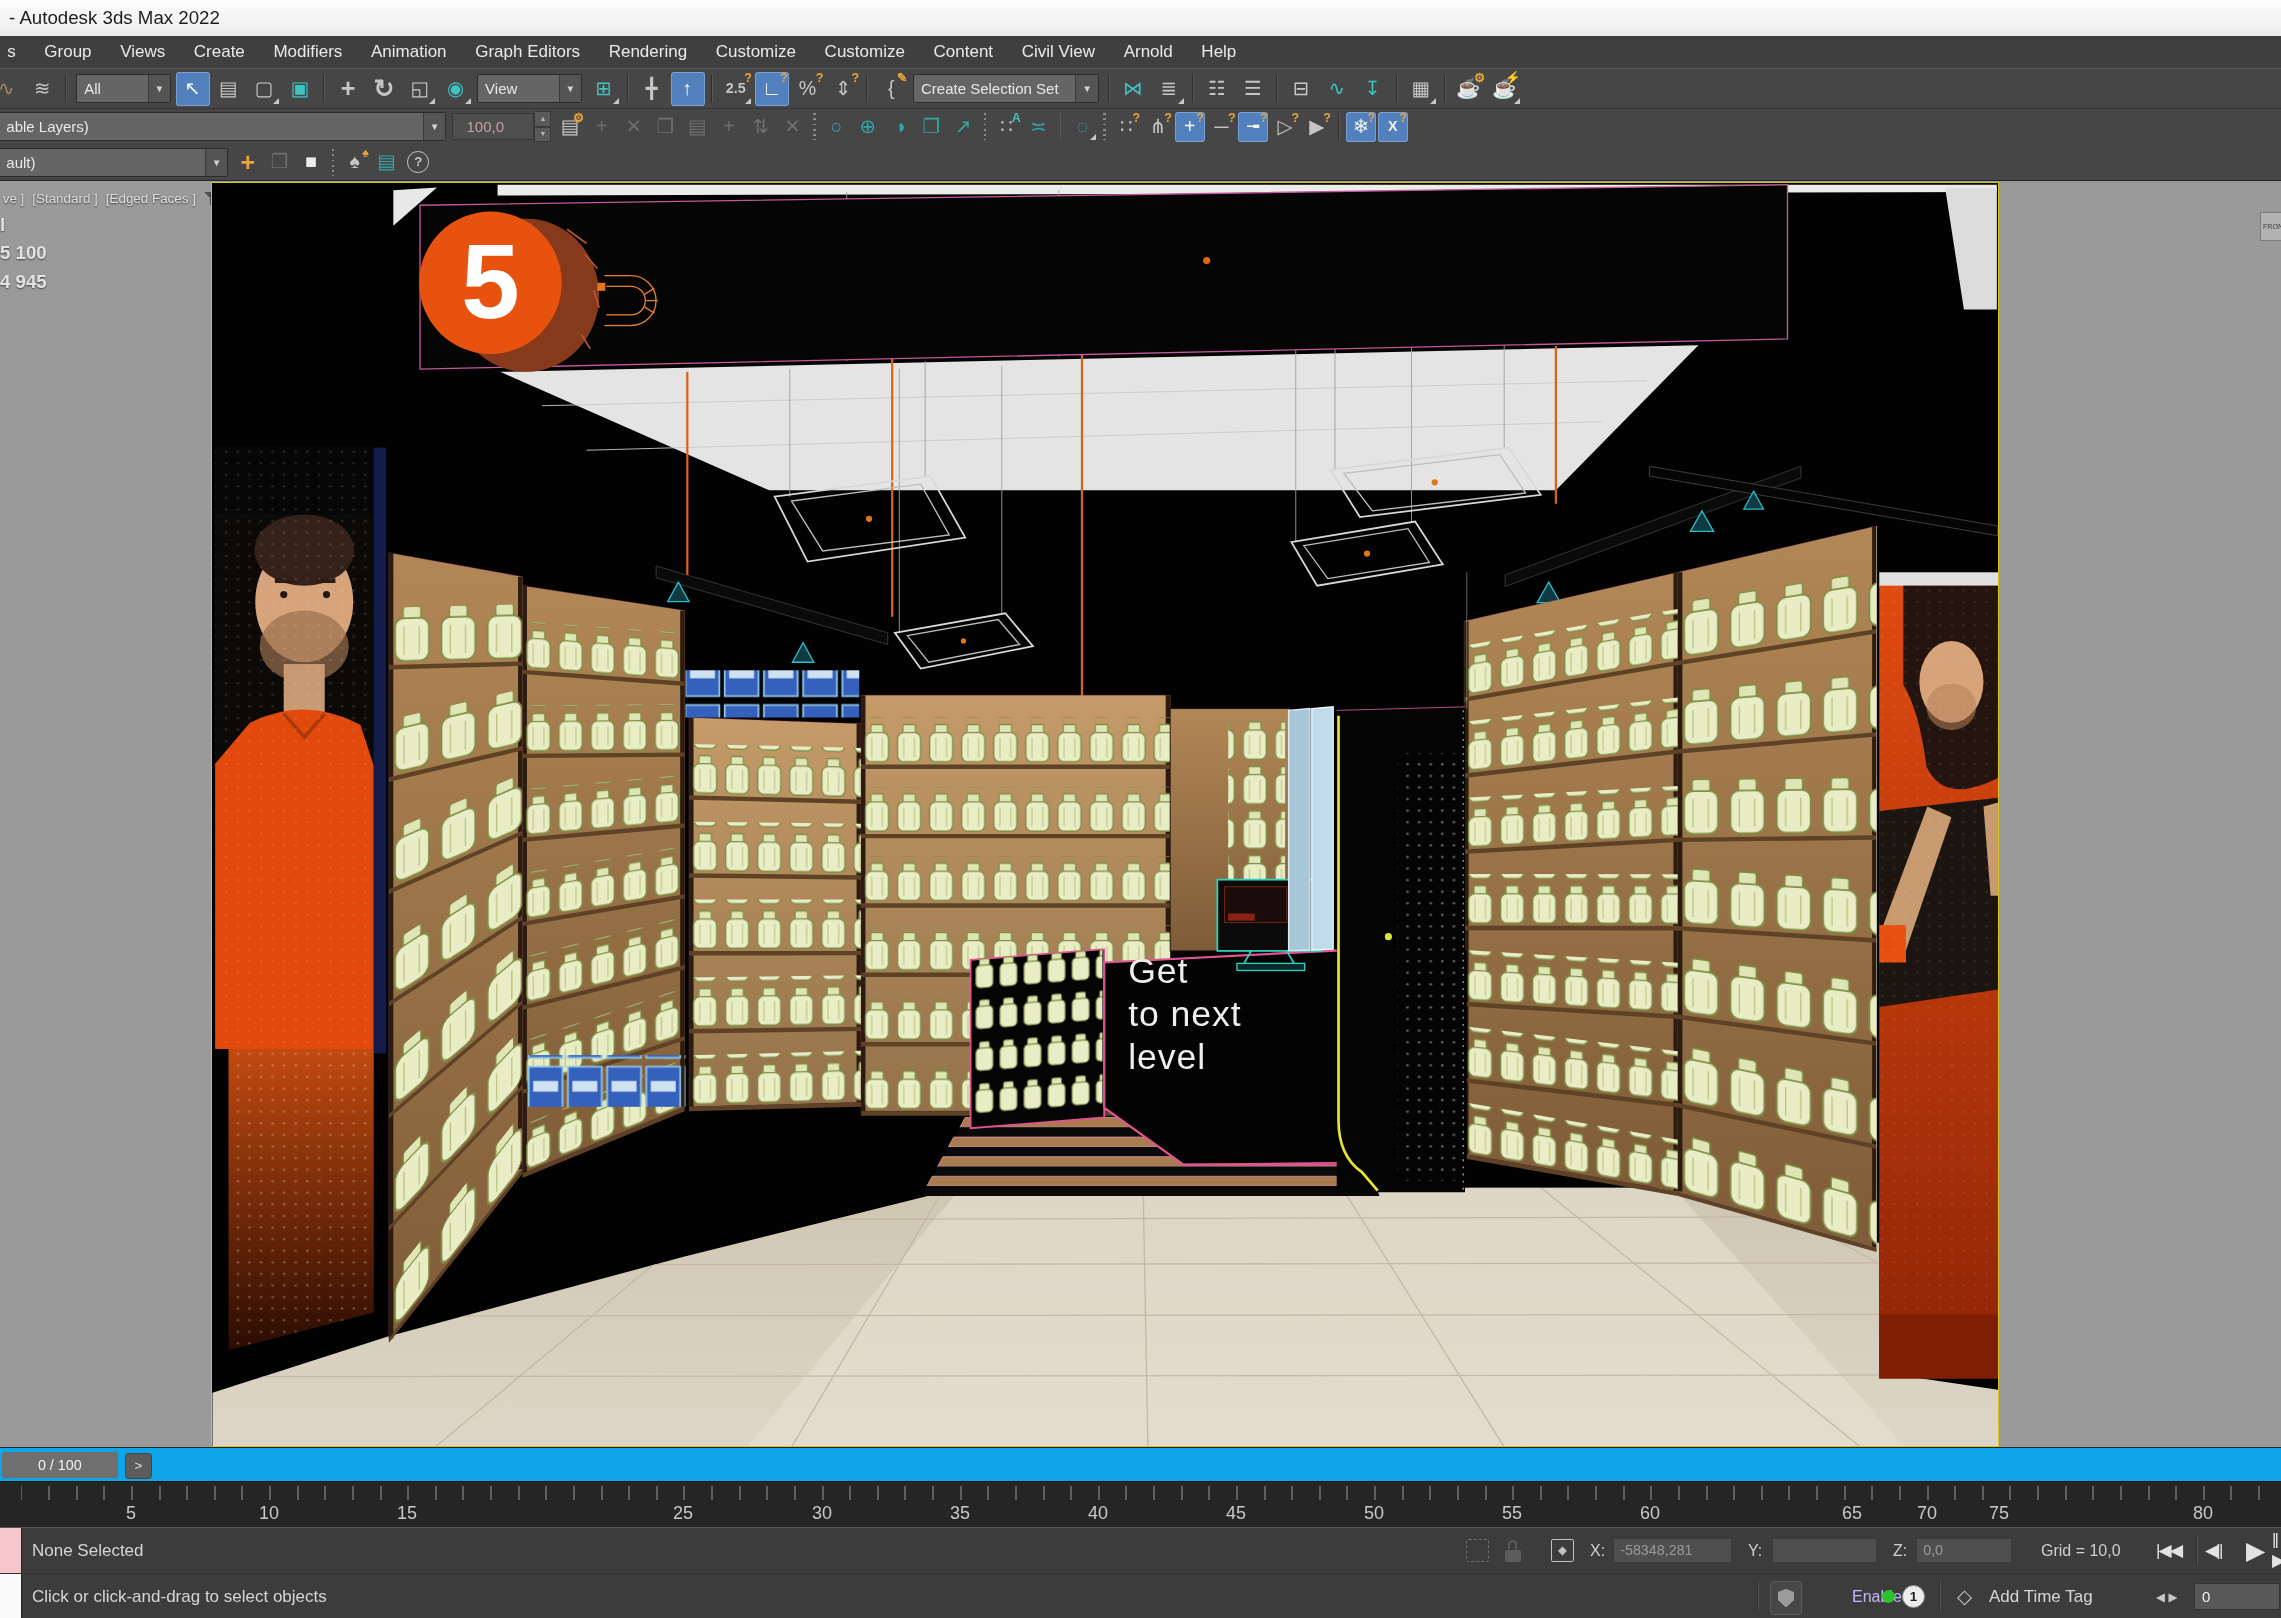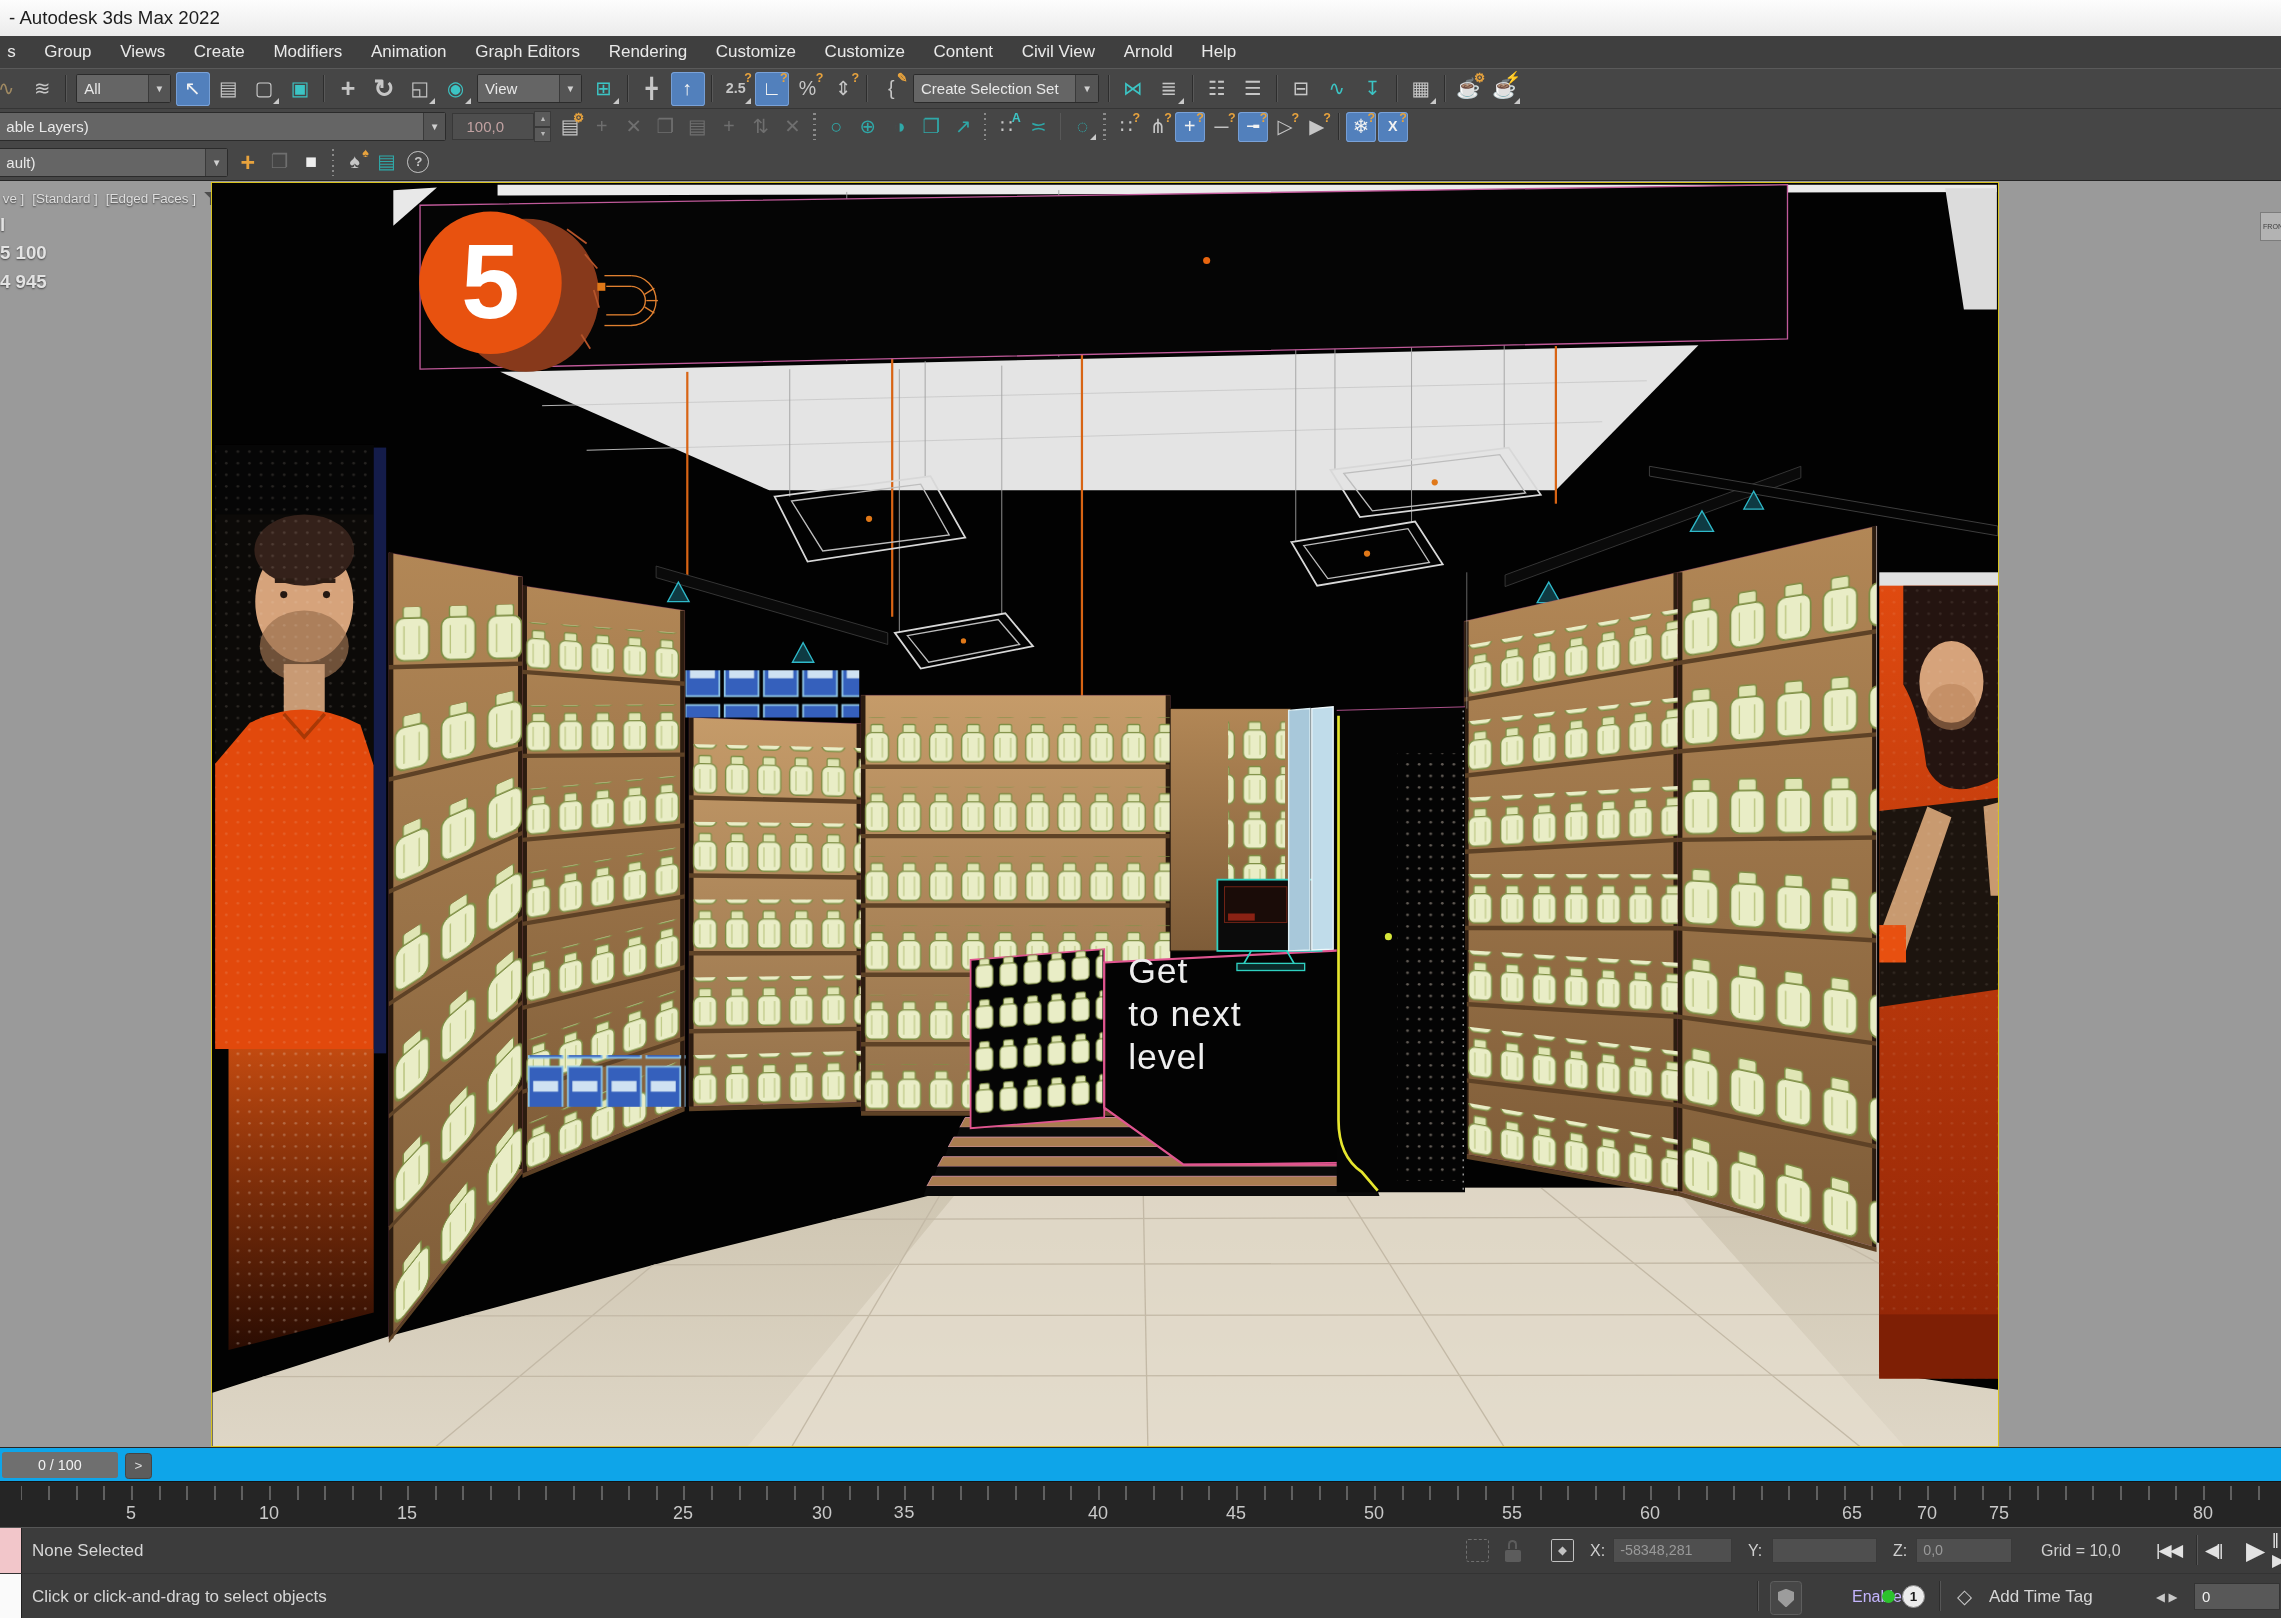--- a/index.html
+++ b/index.html
@@ -785,21 +785,21 @@
     <div class="tick" style="left: 739px;"></div>
     <div class="tick" style="left: 766px;"></div>
     <div class="tick" style="left: 794px;"></div>
     <div class="tick" style="left: 822px;"></div>
     <div class="num" style="left: 822px;">30</div>
     <div class="tick" style="left: 849px;"></div>
     <div class="tick" style="left: 877px;"></div>
     <div class="tick" style="left: 904px;"></div>
     <div class="tick" style="left: 932px;"></div>
     <div class="tick" style="left: 960px;"></div>
-    <div class="num" style="left: 904px; font-family: Liberation Mono, monospace;">35</div>
+    <div class="num" style="left: 960px;">35</div>
     <div class="tick" style="left: 987px;"></div>
     <div class="tick" style="left: 1015px;"></div>
     <div class="tick" style="left: 1043px;"></div>
     <div class="tick" style="left: 1070px;"></div>
     <div class="tick" style="left: 1098px;"></div>
     <div class="num" style="left: 1098px;">40</div>
     <div class="tick" style="left: 1125px;"></div>
     <div class="tick" style="left: 1153px;"></div>
     <div class="tick" style="left: 1181px;"></div>
     <div class="tick" style="left: 1208px;"></div>

